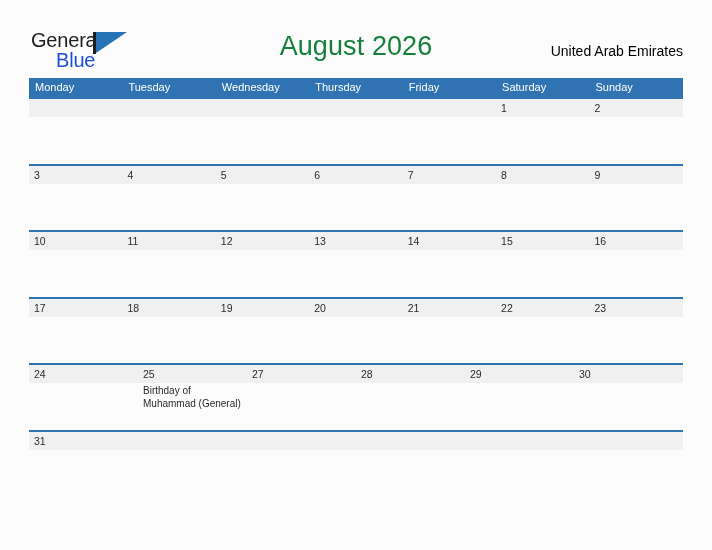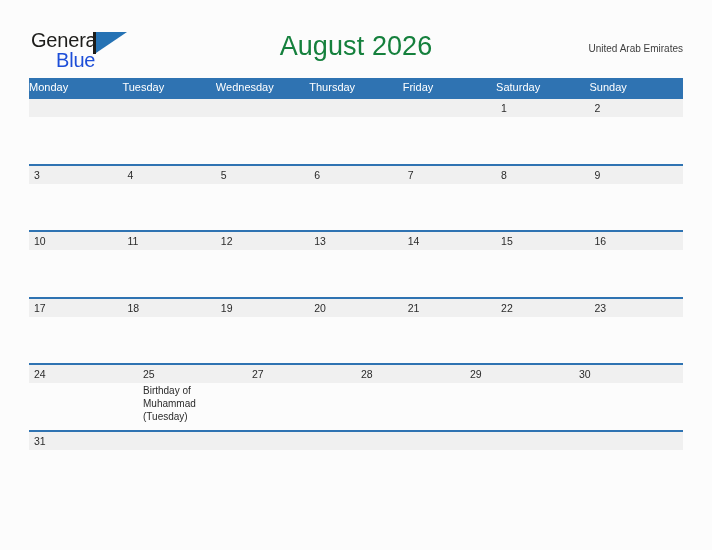--- a/index.html
+++ b/index.html
@@ -84,22 +84,22 @@
     text-align: center;
     font-size: 27px;
     color: #15803d;
     letter-spacing: 0.1px;
   }
 
   .cal-country {
     position: absolute;
     right: 29px;
     top: 43px;
-    font-size: 10px;
-    color: #404040;
+    font-size: 14px;
+    color: #000000;
     white-space: nowrap;
   }
 
   
   .calendar {
     position: absolute;
     left: 29px;
     top: 78px;
     width: 654px;
   }
@@ -107,21 +107,21 @@
   .weekday-row {
     display: flex;
     background: #2f73b2;
     height: 19px;
   }
   .weekday-cell {
     flex: 1 1 0;
     color: #ffffff;
     font-size: 11px;
     line-height: 19px;
-    padding-left: 0;
+    padding-left: 6px;
     box-sizing: border-box;
     white-space: nowrap;
     overflow: hidden;
   }
 
   .week-row {
     position: relative;
     height: 66.6px;
     border-top: 2px solid #2f73b2;
     box-sizing: border-box;
@@ -307,21 +307,21 @@
       </div>
       <div class="week-row">
         <div class="band"></div>
         <div class="cells">
           <div class="day-cell">
             <div class="day-num">24</div>
           </div>
           <div class="day-cell">
             <div class="day-num">25</div>
             <div class="day-events">
-              <div class="day-event">Birthday of Muhammad (Tuesday)</div>
+              <div class="day-event">Birthday of Muhammad (General)</div>
             </div>
           </div>
           <div class="day-cell">
             <div class="day-num">27</div>
           </div>
           <div class="day-cell">
             <div class="day-num">28</div>
           </div>
           <div class="day-cell">
             <div class="day-num">29</div>

